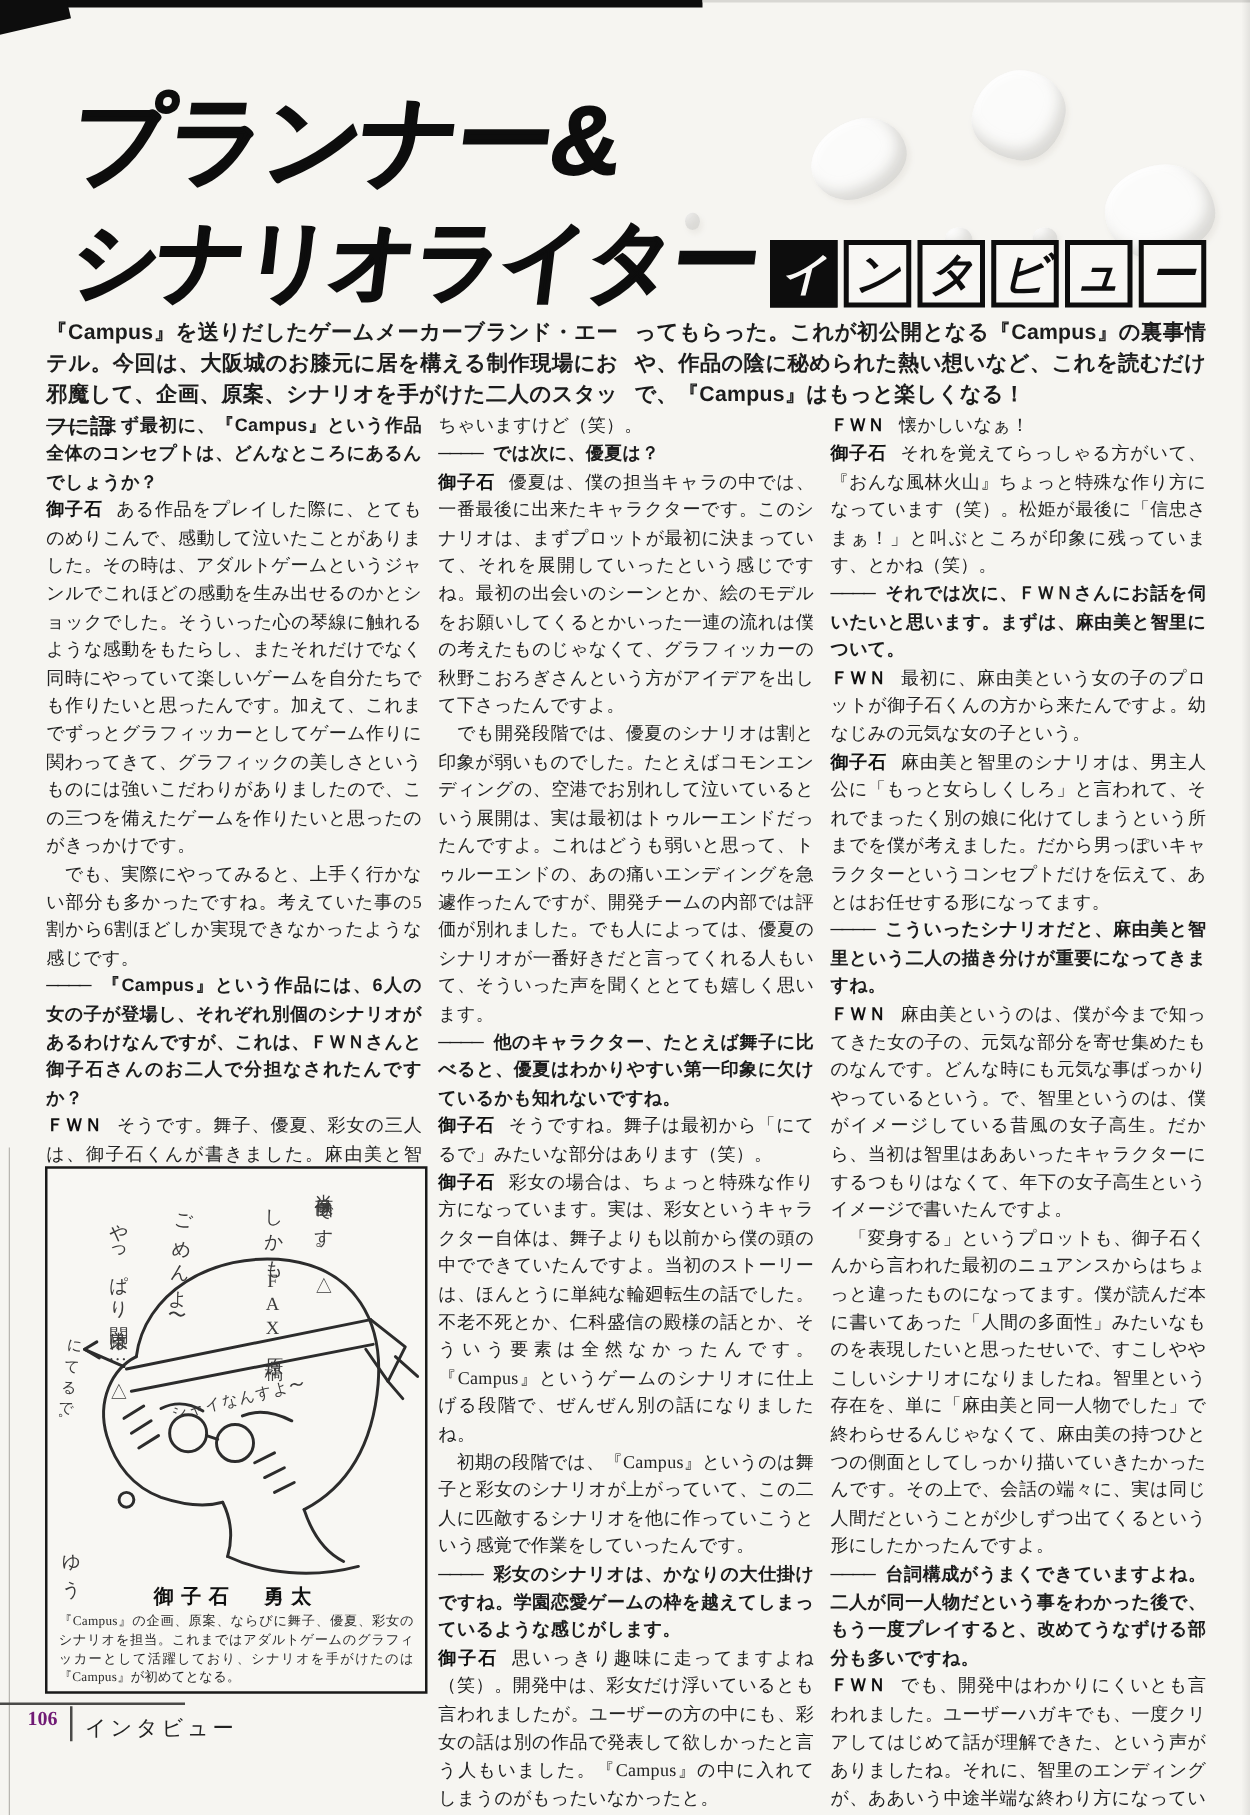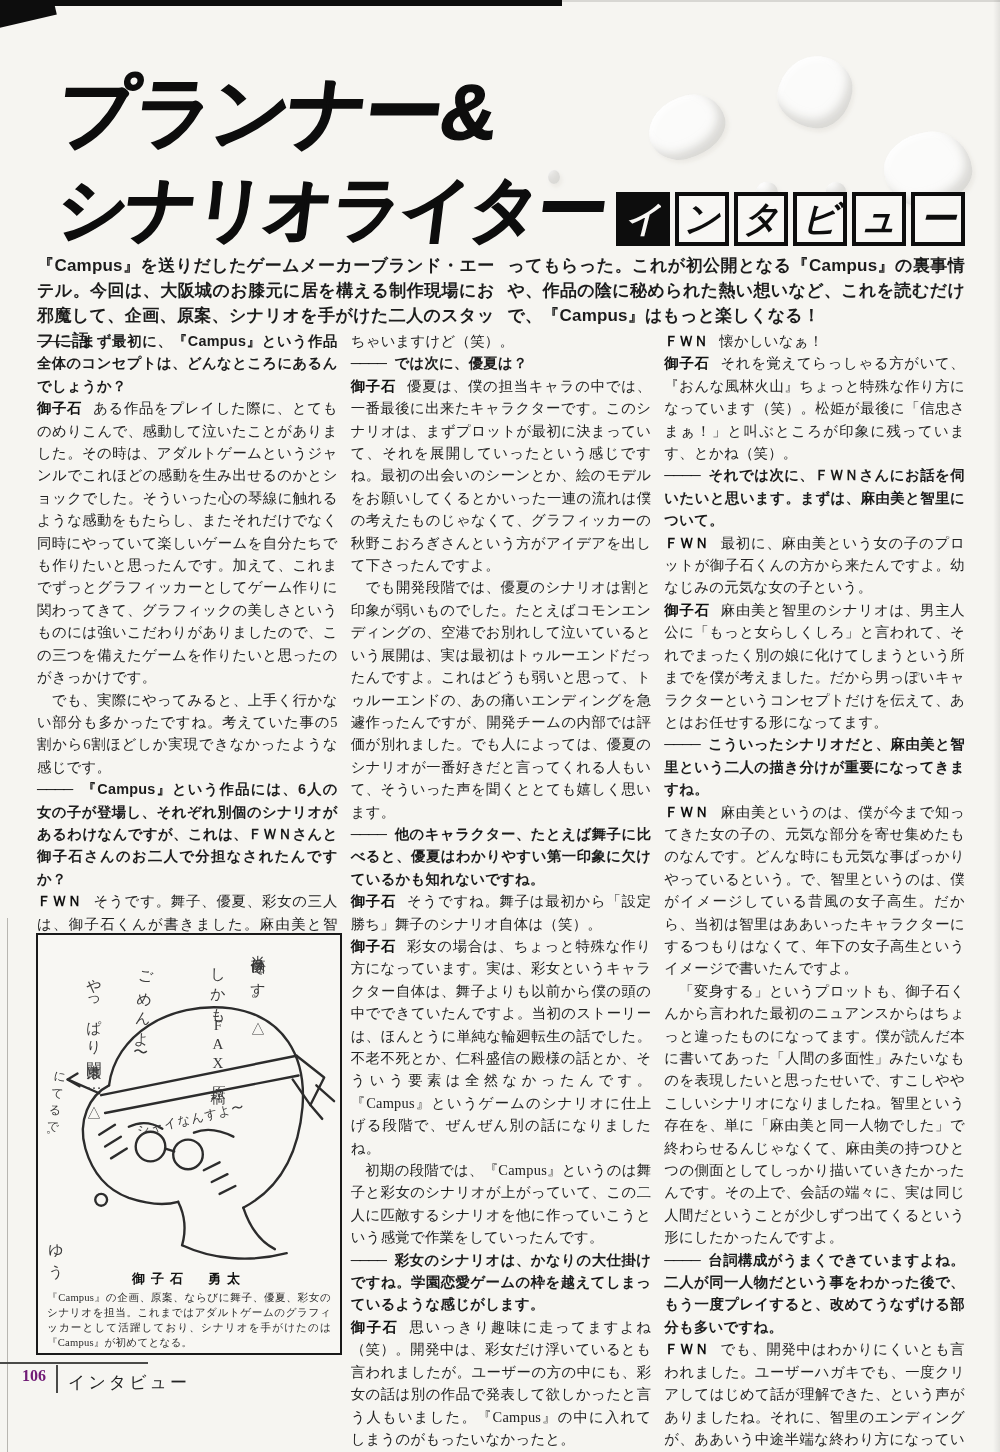--- a/index.html
+++ b/index.html
@@ -50,21 +50,21 @@
         font-family:"Liberation Serif",serif;font-size:15px;color:#3a3a3a;letter-spacing:3px;line-height:1;}
   .n-portrait{left:212px;top:8px;}
   .n-fax{left:172px;top:22px;}
   .n-gomen{left:98px;top:26px;transform:rotate(4deg);}
   .n-yappari{left:48px;top:34px;}
   .n-niteru{left:12px;top:128px;font-size:12px;transform:rotate(8deg);}
   .n-shy{position:absolute;left:98px;top:176px;writing-mode:horizontal-tb;font-family:"Liberation Serif",serif;
         font-size:12.5px;color:#3a3a3a;transform:rotate(-13deg);letter-spacing:1px;}
   .n-sig{left:10px;top:298px;font-size:15px;}
   .cap{position:absolute;left:0;right:0;bottom:3px;}
-  .cap-name{text-align:center;font-weight:bold;font-size:13px;letter-spacing:6px;color:#111;}
+  .cap-name{text-align:center;font-weight:bold;font-size:16px;letter-spacing:6px;color:#111;}
   .cap-bio{margin:2px 9px 0 9px;font-family:"Liberation Serif",serif;font-size:10.6px;line-height:15px;
         color:#2b2b2b;text-align:justify;letter-spacing:.2px;}
   
   .foot-rule{position:absolute;left:0;top:1362px;width:148px;height:2px;background:#4a4a48;}
   .foot-num{position:absolute;left:22px;top:1367px;font-family:"Liberation Serif",serif;font-weight:bold;
         font-size:16px;color:#701a75;}
   .foot-div{position:absolute;left:56px;top:1365px;width:2px;height:28px;background:#4a4a48;}
   .foot-label{position:absolute;left:68px;top:1371px;font-family:"Liberation Serif",serif;font-size:17px;
         letter-spacing:3px;color:#222;}
 </style>
@@ -114,21 +114,21 @@
         <p class="a"><span class="speaker">御子石</span><span>実は、舞子のシナリオ自体は、僕が大学生の時に描いた小説なんですよ。まず物語があって、後で舞子というキャラクターを生み出したことになります。</span></p>
         <p class="q"><span class="qdash">────</span><span>じゃあ、舞子というキャラクターとその物語は、御子石さんがずっと考えてきたものなんですね。</span></p>
         <p class="a"><span class="speaker">御子石</span><span>ええ。6、7年前からですね。僕の歳がバレ</span></p>
       </div>
       <div class="col">
         <p class="cont">ちゃいますけど（笑）。</p>
         <p class="q"><span class="qdash">────</span><span>では次に、優夏は？</span></p>
         <p class="a"><span class="speaker">御子石</span><span>優夏は、僕の担当キャラの中では、一番最後に出来たキャラクターです。このシナリオは、まずプロットが最初に決まっていて、それを展開していったという感じですね。最初の出会いのシーンとか、絵のモデルをお願いしてくるとかいった一連の流れは僕の考えたものじゃなくて、グラフィッカーの秋野こおろぎさんという方がアイデアを出して下さったんですよ。</span></p>
         <p class="cont">　でも開発段階では、優夏のシナリオは割と印象が弱いものでした。たとえばコモンエンディングの、空港でお別れして泣いているという展開は、実は最初はトゥルーエンドだったんですよ。これはどうも弱いと思って、トゥルーエンドの、あの痛いエンディングを急遽作ったんですが、開発チームの内部では評価が別れました。でも人によっては、優夏のシナリオが一番好きだと言ってくれる人もいて、そういった声を聞くととても嬉しく思います。</p>
         <p class="q"><span class="qdash">────</span><span>他のキャラクター、たとえば舞子に比べると、優夏はわかりやすい第一印象に欠けているかも知れないですね。</span></p>
-        <p class="a"><span class="speaker">御子石</span><span>そうですね。舞子は最初から「設定勝ち」舞子のシナリオ自体は（笑）。</span></p>
+        <p class="a"><span class="speaker">御子石</span><span>そうですね。舞子は最初から「にてるで」みたいな部分はあります（笑）。</span></p>
         <p class="a"><span class="speaker">御子石</span><span>彩女の場合は、ちょっと特殊な作り方になっています。実は、彩女というキャラクター自体は、舞子よりも以前から僕の頭の中でできていたんですよ。当初のストーリーは、ほんとうに単純な輪廻転生の話でした。不老不死とか、仁科盛信の殿様の話とか、そういう要素は全然なかったんです。『Campus』というゲームのシナリオに仕上げる段階で、ぜんぜん別の話になりましたね。</span></p>
         <p class="cont">　初期の段階では、『Campus』というのは舞子と彩女のシナリオが上がっていて、この二人に匹敵するシナリオを他に作っていこうという感覚で作業をしていったんです。</p>
         <p class="q"><span class="qdash">────</span><span>彩女のシナリオは、かなりの大仕掛けですね。学園恋愛ゲームの枠を越えてしまっているような感じがします。</span></p>
         <p class="a"><span class="speaker">御子石</span><span>思いっきり趣味に走ってますよね（笑）。開発中は、彩女だけ浮いているとも言われましたが。ユーザーの方の中にも、彩女の話は別の作品で発表して欲しかったと言う人もいました。『Campus』の中に入れてしまうのがもったいなかったと。</span></p>
       </div>
       <div class="col">
         <p class="a"><span class="speaker">ＦＷＮ</span><span>懐かしいなぁ！</span></p>
         <p class="a"><span class="speaker">御子石</span><span>それを覚えてらっしゃる方がいて、『おんな風林火山』ちょっと特殊な作り方になっています（笑）。松姫が最後に「信忠さまぁ！」と叫ぶところが印象に残っています、とかね（笑）。</span></p>
         <p class="q"><span class="qdash">────</span><span>それでは次に、ＦＷＮさんにお話を伺いたいと思います。まずは、麻由美と智里について。</span></p>
         <p class="a"><span class="speaker">ＦＷＮ</span><span>最初に、麻由美という女の子のプロットが御子石くんの方から来たんですよ。幼なじみの元気な女の子という。</span></p>

